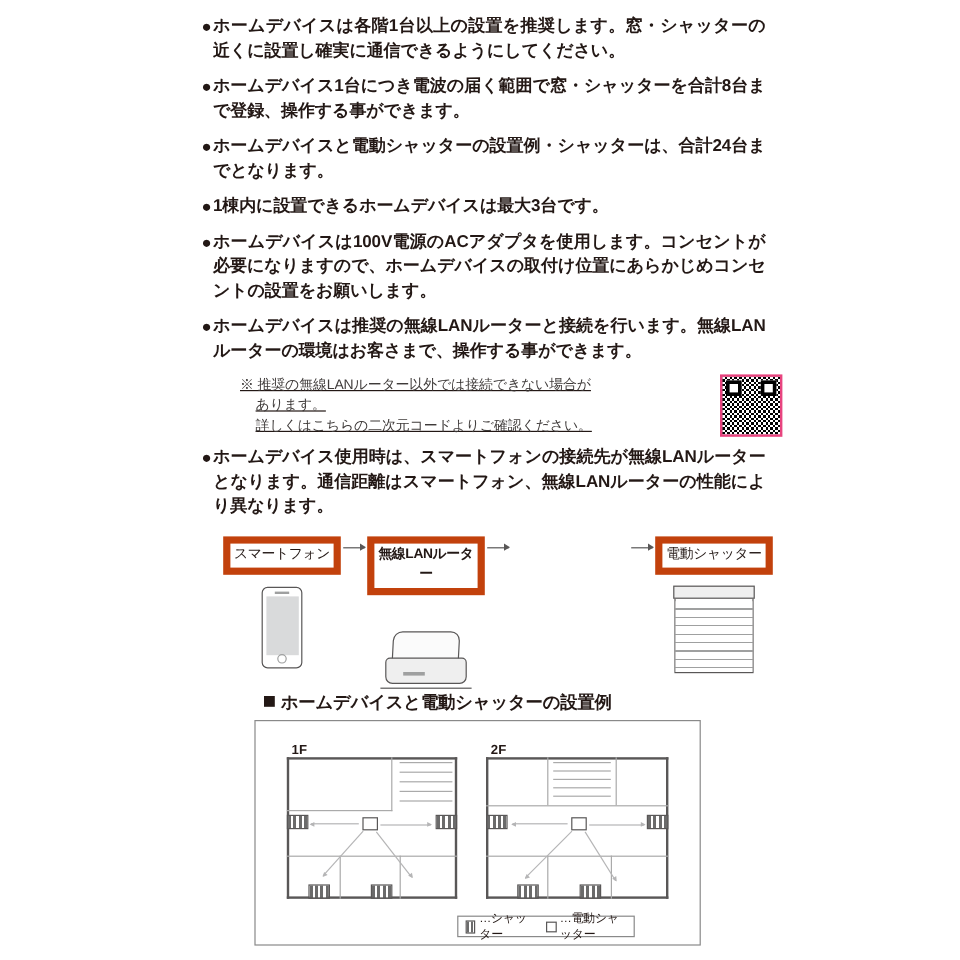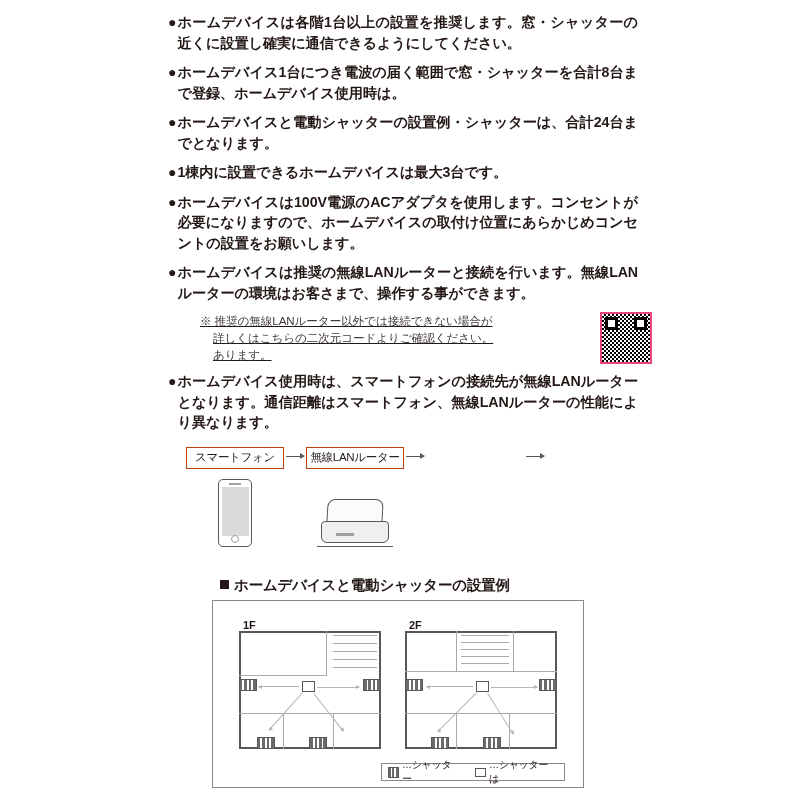--- a/index.html
+++ b/index.html
@@ -96,21 +96,21 @@
     top: 447px;
     width: 440px;
     height: 120px;
   }
   .flow-item {
     position: absolute;
     width: 98px;
     text-align: center;
   }
   .flow-label {
-    border: 1px solid #c2410c;
+    border: 6px solid #c2410c;
     font-size: 11.5px;
     line-height: 17px;
     padding: 1px 0 2px;
     background: #fff;
     letter-spacing: -0.3px;
   }
   .flow-arrow {
     position: absolute;
     top: 9px;
     width: 18px;
@@ -311,21 +311,21 @@
     position: absolute;
     right: -1px; top: -2.5px;
     border-left: 4px solid #b5b5b6;
     border-top: 2.5px solid transparent;
     border-bottom: 2.5px solid transparent;
   }
   .legend {
     position: absolute;
     left: 168px;
     bottom: 6px;
-    width: 184px;
+    width: 148px;
     height: 18px;
     border: 1px solid #898989;
     background: #fff;
     display: flex;
     align-items: center;
     font-size: 10px;
     color: #231815;
     box-sizing: border-box;
     padding: 0 6px;
   }
@@ -352,21 +352,21 @@
 
   <div class="bullets">
 
     <div class="bullet-row">
       <div class="bullet-dot">●</div>
       <div class="bullet-text">ホームデバイスは各階1台以上の設置を推奨します。窓・シャッターの近くに設置し確実に通信できるようにしてください。</div>
     </div>
 
     <div class="bullet-row">
       <div class="bullet-dot">●</div>
-      <div class="bullet-text">ホームデバイス1台につき電波の届く範囲で窓・シャッターを合計8台まで登録、ホームデバイス使用時は。</div>
+      <div class="bullet-text">ホームデバイス1台につき電波の届く範囲で窓・シャッターを合計8台まで登録、操作する事ができます。</div>
     </div>
 
     <div class="bullet-row">
       <div class="bullet-dot">●</div>
       <div class="bullet-text">ホームデバイスと電動シャッターの設置例・シャッターは、合計24台までとなります。</div>
     </div>
 
     <div class="bullet-row">
       <div class="bullet-dot">●</div>
       <div class="bullet-text">1棟内に設置できるホームデバイスは最大3台です。</div>
@@ -377,22 +377,22 @@
       <div class="bullet-text">ホームデバイスは100V電源のACアダプタを使用します。コンセントが必要になりますので、ホームデバイスの取付け位置にあらかじめコンセントの設置をお願いします。</div>
     </div>
 
     <div class="bullet-row">
       <div class="bullet-dot">●</div>
       <div class="bullet-text">ホームデバイスは推奨の無線LANルーターと接続を行います。無線LANルーターの環境はお客さまで、操作する事ができます。</div>
     </div>
 
     <div class="note-block">
       <div class="note-line">※ 推奨の無線LANルーター以外では接続できない場合が</div>
+      <div class="note-line indent">あります。</div>
       <div class="note-line indent">詳しくはこちらの二次元コードよりご確認ください。</div>
-      <div class="note-line indent">あります。</div>
       <div class="qr"></div>
     </div>
 
     <div class="bullet-row">
       <div class="bullet-dot">●</div>
       <div class="bullet-text">ホームデバイス使用時は、スマートフォンの接続先が無線LANルーターとなります。通信距離はスマートフォン、無線LANルーターの性能により異なります。</div>
     </div>
 
   </div>
 
@@ -403,36 +403,45 @@
       <div class="flow-art">
         <div class="phone">
           <div class="speaker"></div>
           <div class="screen"></div>
           <div class="home"></div>
         </div>
       </div>
     </div>
     <div class="flow-arrow" style="left:100px;"></div>
 
-    <div class="flow-item" style="left:120px; top:0px;">
+    <div class="flow-item" style="left:120px; top:0px;font-weight:bold;">
       <div class="flow-label">無線LANルーター</div>
       <div class="flow-art">
         <div class="router">
           <div class="top"></div>
           <div class="body">
               <div class="led"></div>
             </div>
           <div class="stand"></div>
         </div>
       </div>
     </div>
     <div class="flow-arrow" style="left:220px;"></div>
 
     <div class="flow-arrow" style="left:340px;"></div>
 
+    <div class="flow-item" style="left:360px; top:0px;">
+      <div class="flow-label">電動シャッター</div>
+      <div class="flow-art">
+        <div class="shutter">
+          <div class="head"></div>
+          <div class="slats"></div>
+        </div>
+      </div>
+    </div>
 
   </div>
 
   <div class="inst-title">
     <span class="sq"></span><span>ホームデバイスと電動シャッターの設置例</span>
   </div>
 
   <div class="plan-box">
 
     <div class="floor-label" style="left:30px; top:18px;">1F</div>
@@ -495,18 +504,18 @@
 
     <div class="link-line" style="left:260px; top:86px; width:46px; transform:rotate(180deg);"></div>
     <div class="link-line" style="left:278px; top:86px; width:46px;"></div>
     <div class="link-line" style="left:264px; top:92px; width:55px; transform:rotate(135deg);"></div>
     <div class="link-line" style="left:275px; top:92px; width:48px; transform:rotate(58deg);"></div>
 
     <div class="legend">
       <span class="swatch-shut"></span>
       <span>…シャッター</span>
       <span class="swatch-hd"></span>
-      <span>…シャッターは</span>
+      <span>…電動シャッター</span>
     </div>
 
   </div>
 
 </div>
 
 </body></html>

